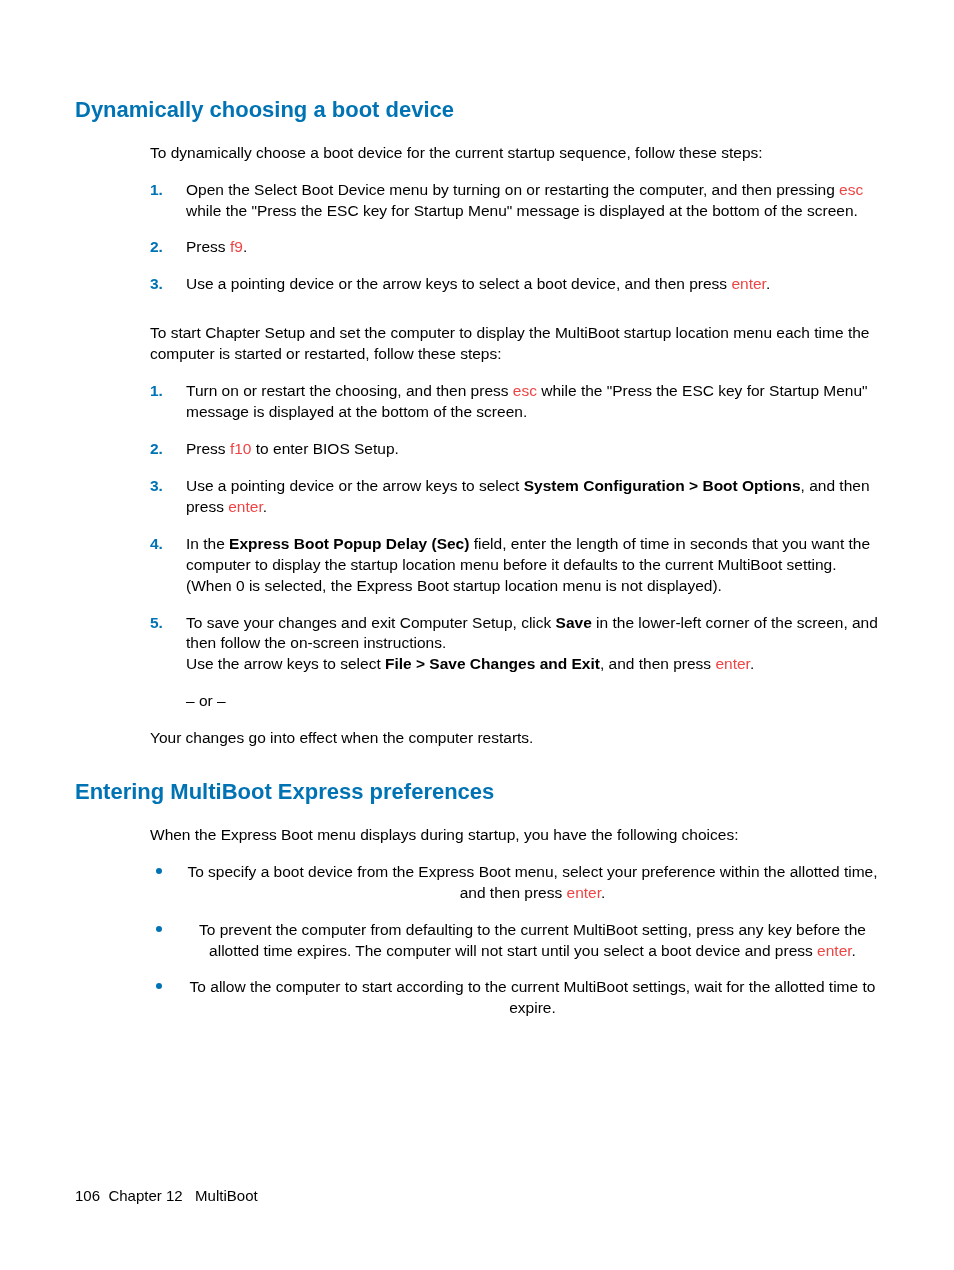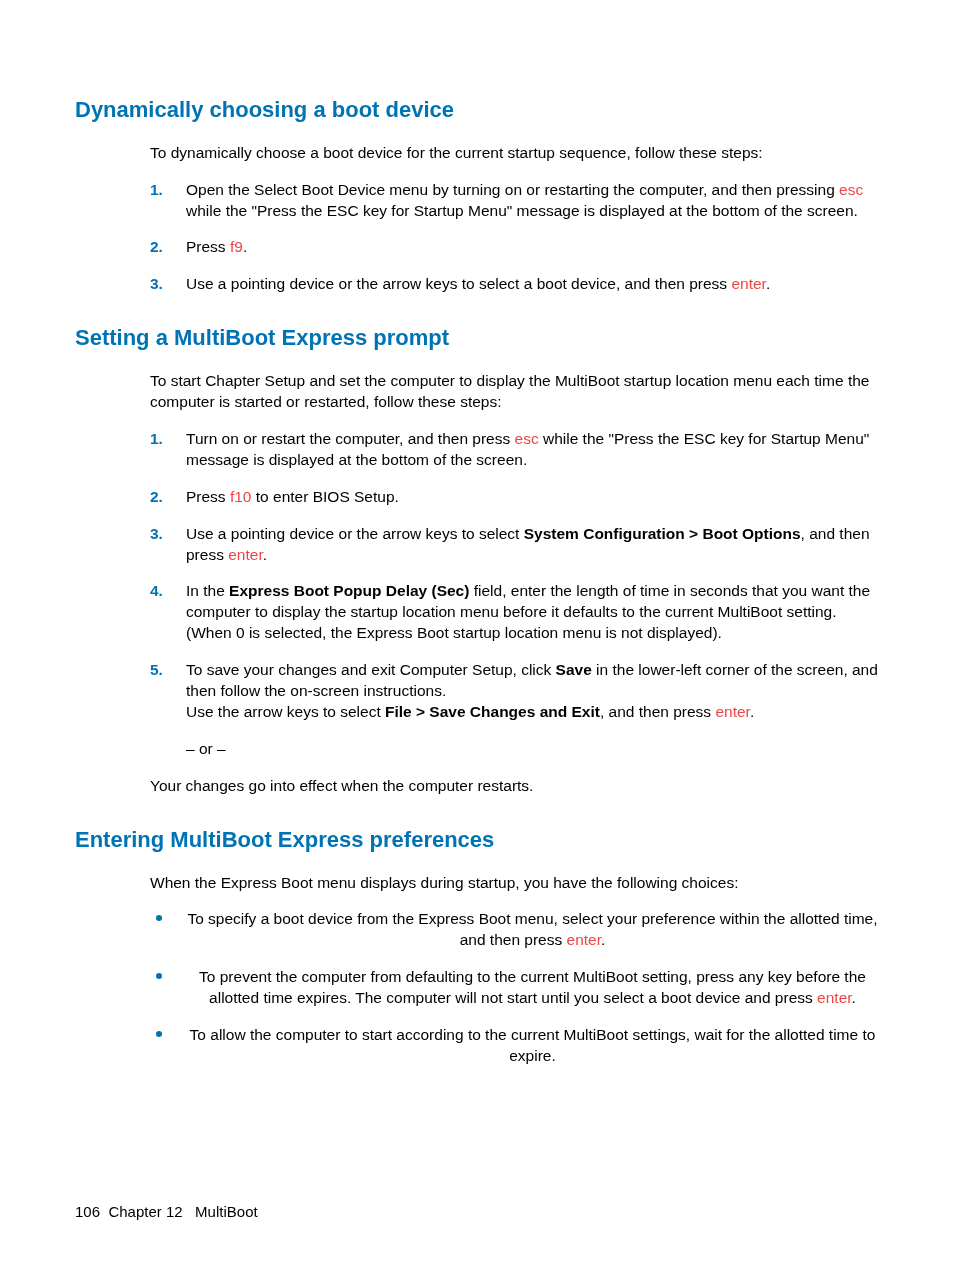--- a/index.html
+++ b/index.html
@@ -76,21 +76,21 @@
     font-weight: bold;
   }
   .sub-p {
     margin: 0 0 16px 0;
   }
   .section {
     margin-bottom: 28px;
   }
   .footer {
     position: absolute;
-    bottom: 48px;
+    bottom: 64px;
     left: 75px;
     font-size: 15px;
   }
 </style>
 </head>
 <body>
 
 <div class="page">
 
   <div class="section">
@@ -108,27 +108,26 @@
         </li>
         <li>
           <span class="num">3.</span>
           <span>Use a pointing device or the arrow keys to select a boot device, and then press </span><span class="blue">enter</span><span>.</span>
         </li>
       </ol>
     </div>
   </div>
 
   <div class="section">
-    <h2>Setting a MultiBoot Express prompt</h2>
     <div class="body-indent">
       <p>To start Chapter Setup and set the computer to display the MultiBoot startup location menu each time the computer is started or restarted, follow these steps:</p>
       <ol class="numlist">
         <li>
           <span class="num">1.</span>
-          <span>Turn on or restart the computer, and then press </span><span class="blue">esc</span><span> while the "Press the ESC key for Startup Menu" message is displayed at the bottom of the screen.</span>
+          <span>Turn on or restart the choosing, and then press </span><span class="blue">esc</span><span> while the "Press the ESC key for Startup Menu" message is displayed at the bottom of the screen.</span>
         </li>
         <li>
           <span class="num">2.</span>
           <span>Press </span><span class="blue">f10</span><span> to enter BIOS Setup.</span>
         </li>
         <li>
           <span class="num">3.</span>
           <span>Use a pointing device or the arrow keys to select </span><span class="bold">System Configuration &gt; Boot Options</span><span>, and then press </span><span class="blue">enter</span><span>.</span>
         </li>
         <li>

